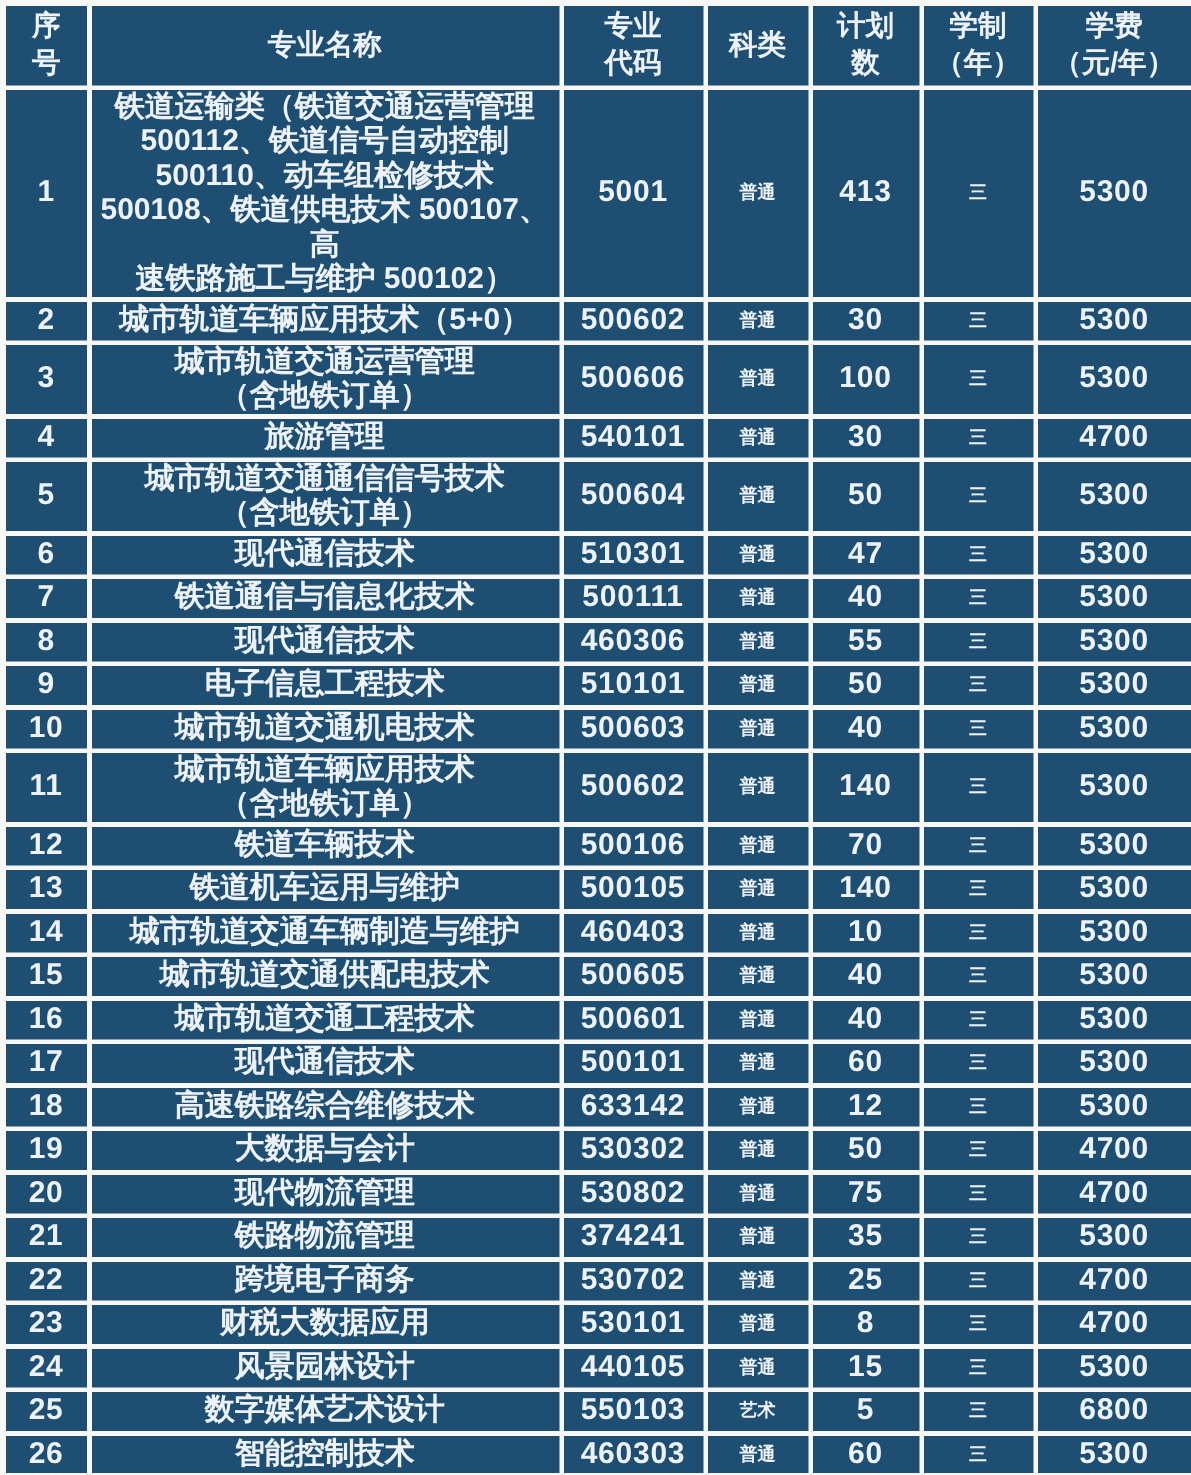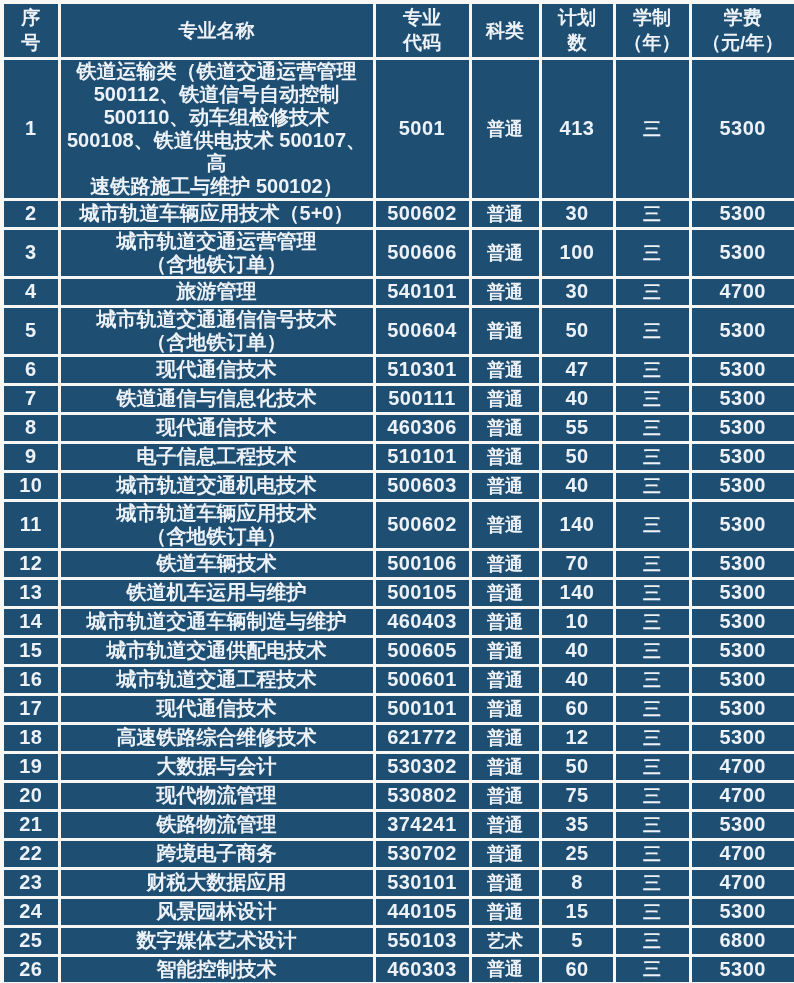--- a/index.html
+++ b/index.html
@@ -41,21 +41,21 @@
   td.cell-name {
     font-size: 20px;
     line-height: 23px;
   }
   td.num {
     font-family: "Liberation Serif", "DejaVu Serif", serif;
     font-size: 20px;
     letter-spacing: 0.5px;
   }
   td.cell-category, td.cell-years {
-    font-size: 18px;
+    font-size: 12px;
     margin-left: 15px;
   }
   tr.header-row { height: 56px; }
   tr.r-tall     { height: 134px; }
   tr.r-double   { height: 48px; }
   tr.r-single   { height: 29px; }
 </style>
 </head>
 <body>
 
@@ -243,21 +243,21 @@
           <td class="cell-name">现代通信技术</td>
           <td class="cell-code num">500101</td>
           <td class="cell-category">普通</td>
           <td class="cell-plan num">60</td>
           <td class="cell-years">三</td>
           <td class="cell-fee num">5300</td>
         </tr>
         <tr class="r-single">
           <td class="cell-no num">18</td>
           <td class="cell-name">高速铁路综合维修技术</td>
-          <td class="cell-code num">621772</td>
+          <td class="cell-code num">633142</td>
           <td class="cell-category">普通</td>
           <td class="cell-plan num">12</td>
           <td class="cell-years">三</td>
           <td class="cell-fee num">5300</td>
         </tr>
         <tr class="r-single">
           <td class="cell-no num">19</td>
           <td class="cell-name">大数据与会计</td>
           <td class="cell-code num">530302</td>
           <td class="cell-category">普通</td>

